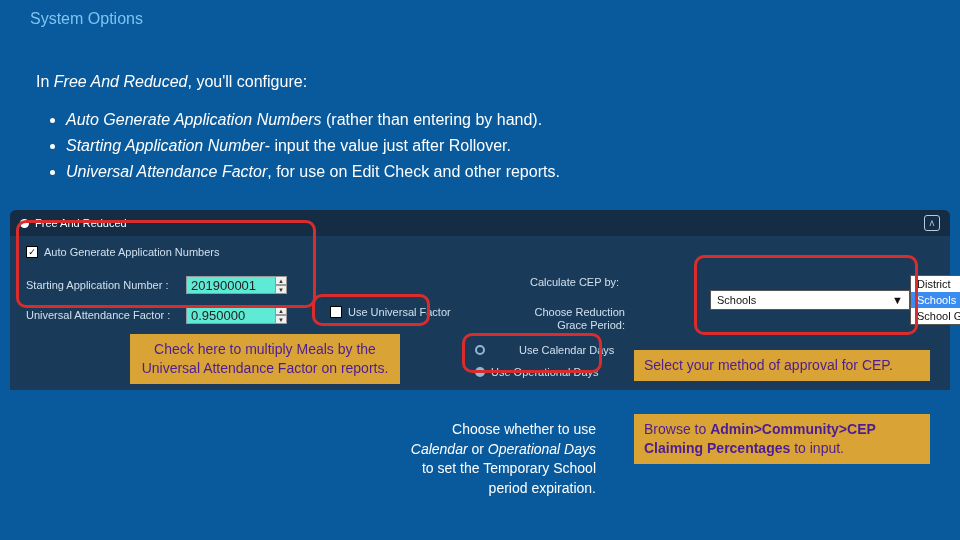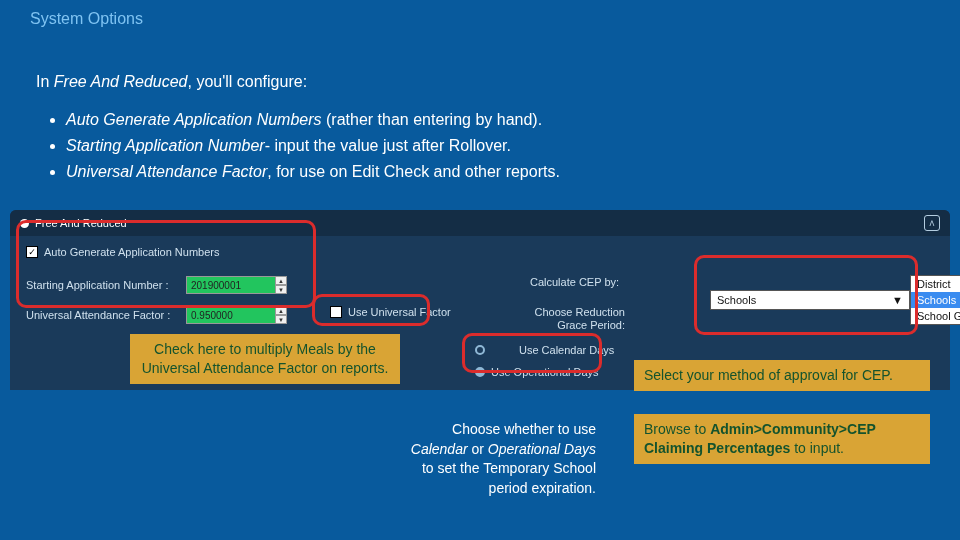--- a/index.html
+++ b/index.html
@@ -73,22 +73,22 @@
     color: #dbe7f0;
   }
   .row { position: absolute; display: flex; align-items: center; }
   .checkbox {
     width: 12px; height: 12px; background: #fff; border: 1px solid #000;
     display: inline-flex; align-items: center; justify-content: center;
     font-size: 9px; color: #000; margin-right: 6px;
   }
   .chk-mark::before { content: "✓"; }
   .input-box {
-    background: #22c55e; color: #222; border: 1px solid #999; height: 18px;
-    padding: 0 4px; font-size: 10px; display: inline-flex; align-items: center;
+    background: #5eead4; color: #222; border: 1px solid #999; height: 18px;
+    padding: 0 4px; font-size: 13px; display: inline-flex; align-items: center;
     min-width: 90px;
   }
   .stepper {
     width: 12px; height: 18px; display: flex; flex-direction: column;
     margin-left: -1px;
   }
   .stepper div {
     flex: 1; background: #f0f0f0; border: 1px solid #999; font-size: 6px;
     display: flex; align-items: center; justify-content: center; color: #333;
   }
@@ -114,27 +114,27 @@
     position: absolute;
     border: 3px solid #db2c2c;
     border-radius: 10px;
     pointer-events: none;
   }
   
   
   .callout {
     position: absolute;
     background: #d9a435;
-    color: #14532d;
+    color: #4c1d95;
     font-size: 14px;
     line-height: 1.35;
     padding: 6px 10px;
   }
   .callout-check { top: 334px; left: 130px; width: 270px; text-align: center; }
-  .callout-cep   { top: 360px; left: 634px; width: 296px; }
+  .callout-cep   { top: 350px; left: 634px; width: 296px; }
   .callout-cep2  { top: 414px; left: 634px; width: 296px; }
   .note {
     position: absolute;
     font-size: 14px;
     color: #fff;
     text-align: right;
     line-height: 1.4;
   }
   .note-days { top: 420px; left: 396px; width: 200px; }
   

